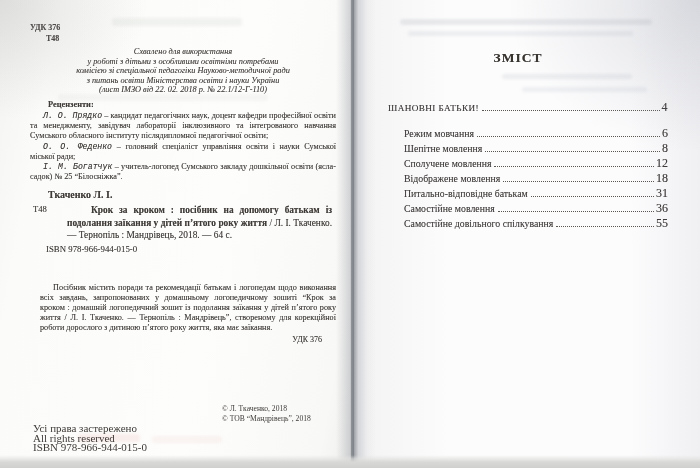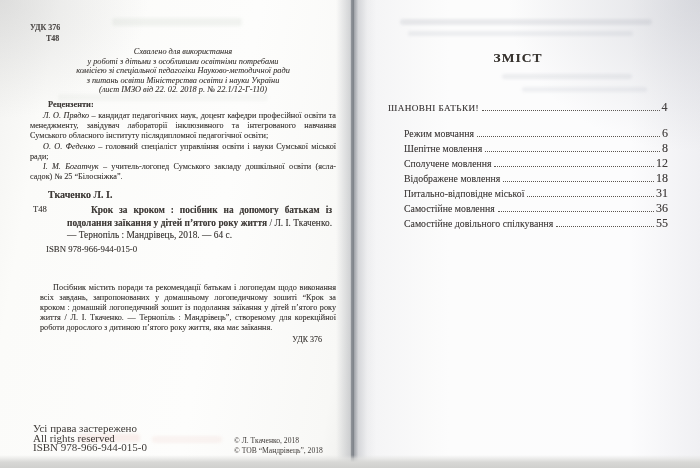--- a/index.html
+++ b/index.html
@@ -49,31 +49,31 @@
 
   
   .lp{position:absolute;left:30px;top:22px;width:306px;
       font-size:8.2px;line-height:9.9px;
       text-shadow:0 0 .5px rgba(62,58,55,.45);}
   .udk-top{font-weight:bold;font-size:8px;line-height:11px;}
   .udk-top .code{padding-left:16px;}
   .approval{margin-top:3px;text-align:center;font-style:italic;font-size:8.3px;line-height:9.6px;color:#45413e;}
   .rev-head{margin-top:5px;font-weight:bold;font-size:8.4px;padding-left:18px;}
   .rev{margin:1px 0 0 0;text-align:justify;text-indent:13px;}
-  .rev i{font-style:italic;}
+  .rev i{font-style:italic;font-family:Liberation Mono, monospace;}
   .author-head{margin-top:8px;font-weight:bold;font-size:10px;padding-left:18px;}
   .catalog{position:relative;margin-top:2px;padding-left:33px;}
   .catalog .ccode{position:absolute;left:3px;top:1px;font-size:8.6px;}
   .catalog p{margin:4px;font-size:9.4px;line-height:12.4px;text-align:justify;text-indent:24px;}
   .catalog b{font-weight:bold;}
   .isbn{margin-top:4px;padding-left:16px;font-size:8.8px;}
   .annotation{margin:28px 0 0 0;padding:0 0 0 10px;text-align:justify;text-indent:13px;line-height:9.9px;}
   .udk-bottom{margin-top:2px;text-align:right;padding-right:14px;font-size:8px;}
   .foot-l{position:absolute;left:33px;top:424px;font-size:11px;line-height:9.6px;}
-  .foot-r{position:absolute;left:234px;top:404px;font-size:7.6px;line-height:9.6px;margin-top:32px;}
+  .foot-r{position:absolute;left:222px;top:404px;font-size:7.6px;line-height:9.6px;}
 
   
   .toc-title{position:absolute;left:388px;top:50px;width:280px;
     text-align:center;padding-right:20px;
     font-weight:bold;font-size:13.5px;letter-spacing:1px;color:#37332f;
     text-shadow:0 0 .5px rgba(55,51,47,.5);}
   .toc{position:absolute;left:388px;top:102px;width:280px;
     text-shadow:0 0 .5px rgba(62,58,55,.4);}
   .toc-row{display:flex;align-items:baseline;font-size:9.8px;line-height:11px;color:#3f3b3a;margin-bottom:4px;}
   .toc-row.first{font-size:9.2px;letter-spacing:.4px;margin-bottom:14px;color:#3a3636;}
@@ -165,21 +165,21 @@
       <span class="toc-label">Сполучене мовлення</span>
         <span class="toc-dots"></span>
         <span class="toc-page">12</span>
     </div>
     <div class="toc-row sub">
       <span class="toc-label">Відображене мовлення</span>
         <span class="toc-dots"></span>
         <span class="toc-page">18</span>
     </div>
     <div class="toc-row sub">
-      <span class="toc-label">Питально-відповідне міської</span>
+      <span class="toc-label">Питально-відповідне батькам</span>
         <span class="toc-dots"></span>
         <span class="toc-page">31</span>
     </div>
     <div class="toc-row sub">
       <span class="toc-label">Самостійне мовлення</span>
         <span class="toc-dots"></span>
         <span class="toc-page">36</span>
     </div>
     <div class="toc-row sub">
       <span class="toc-label">Самостійне довільного спілкування</span>

